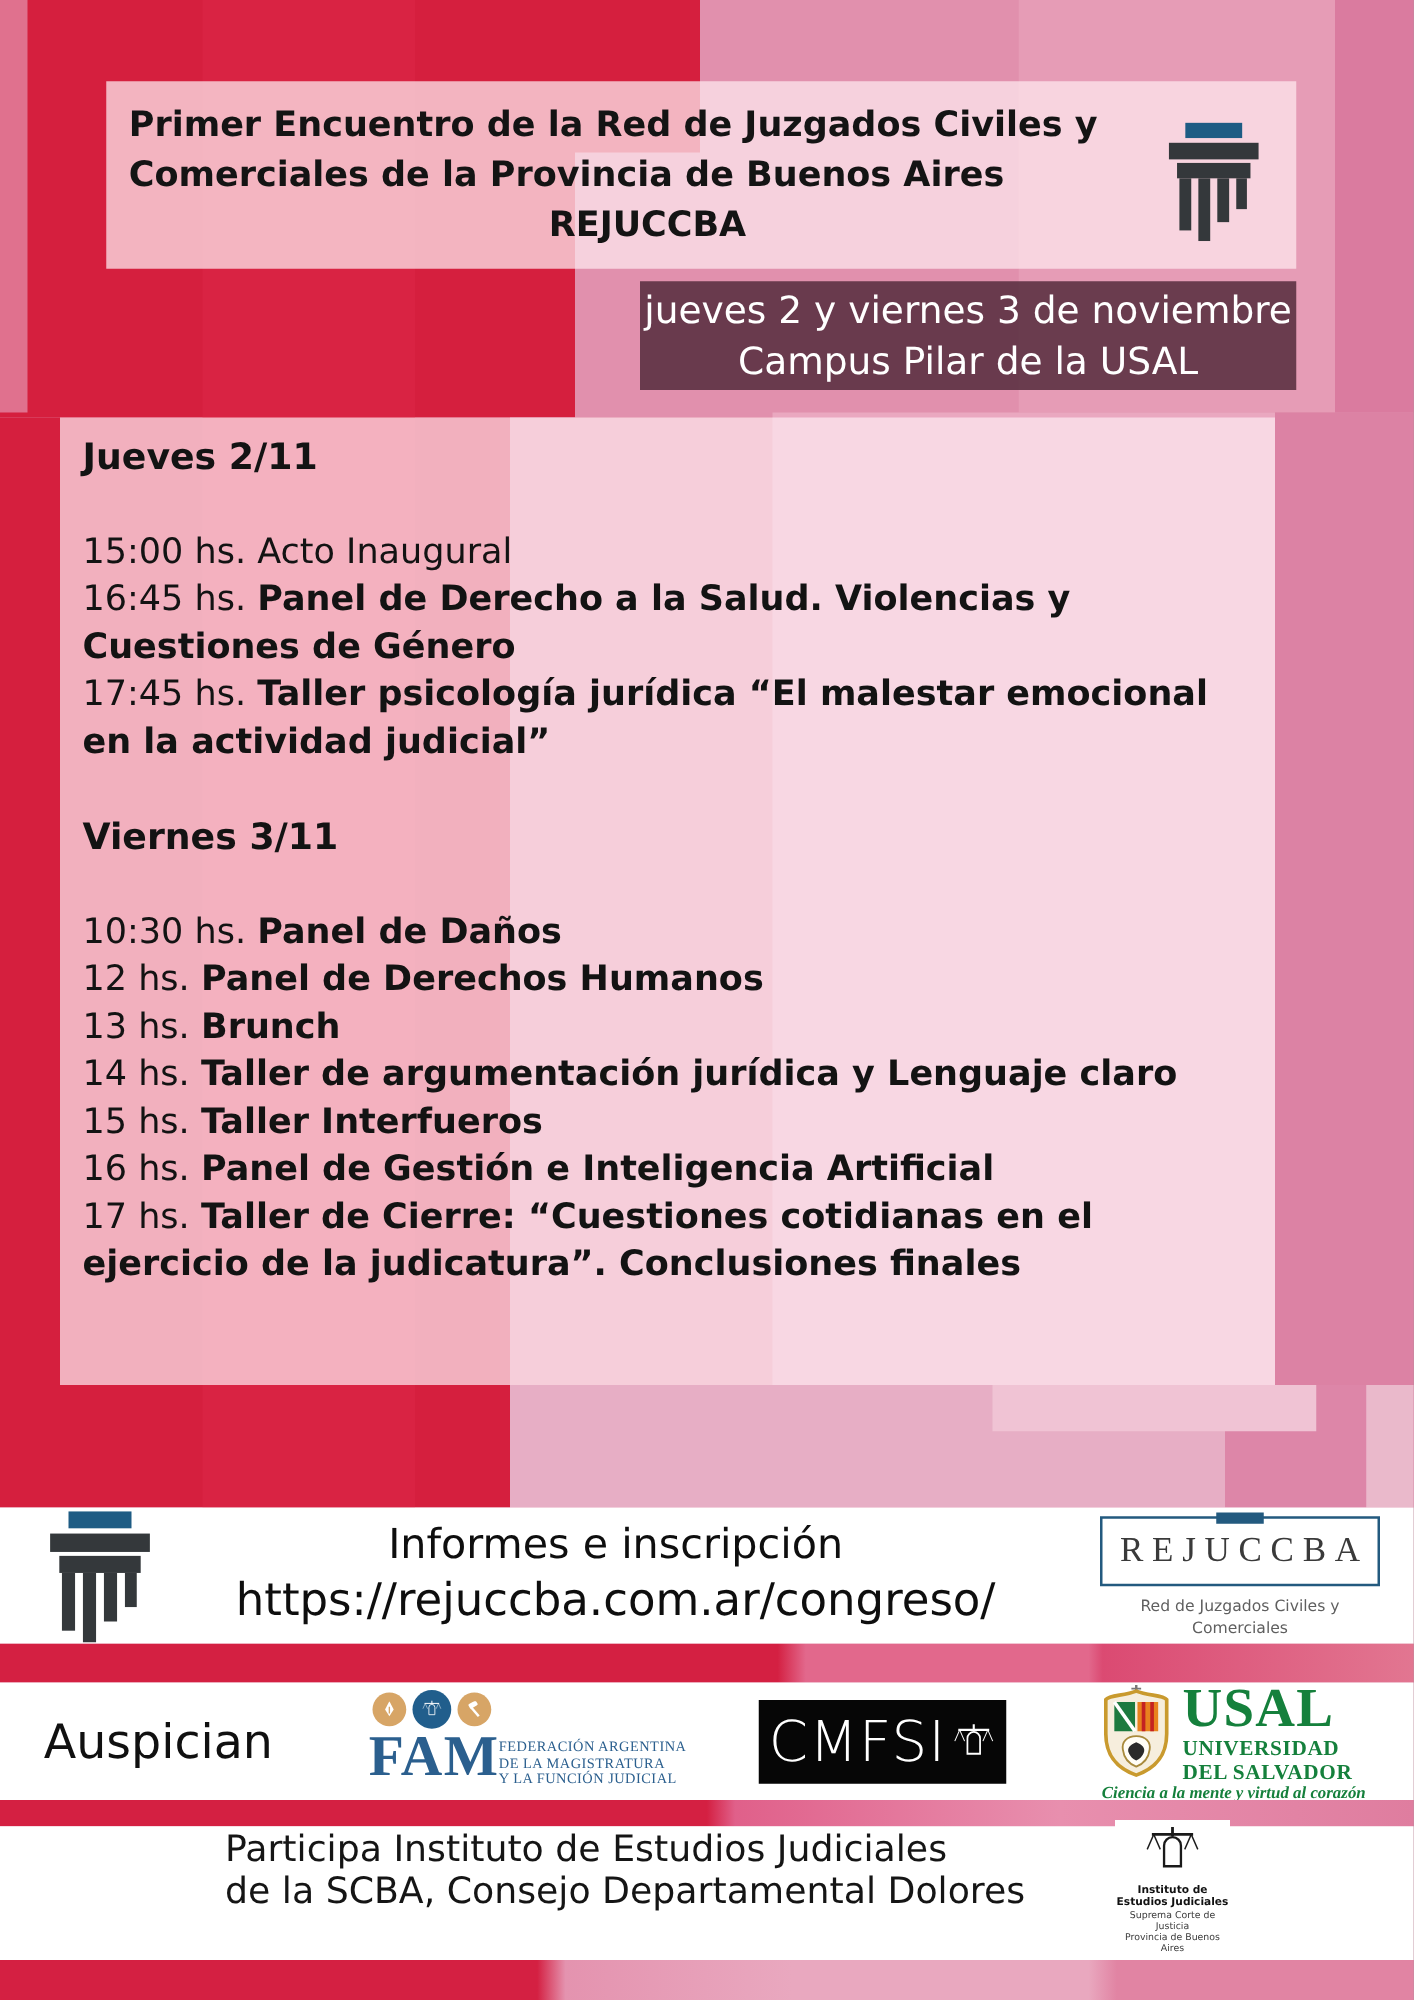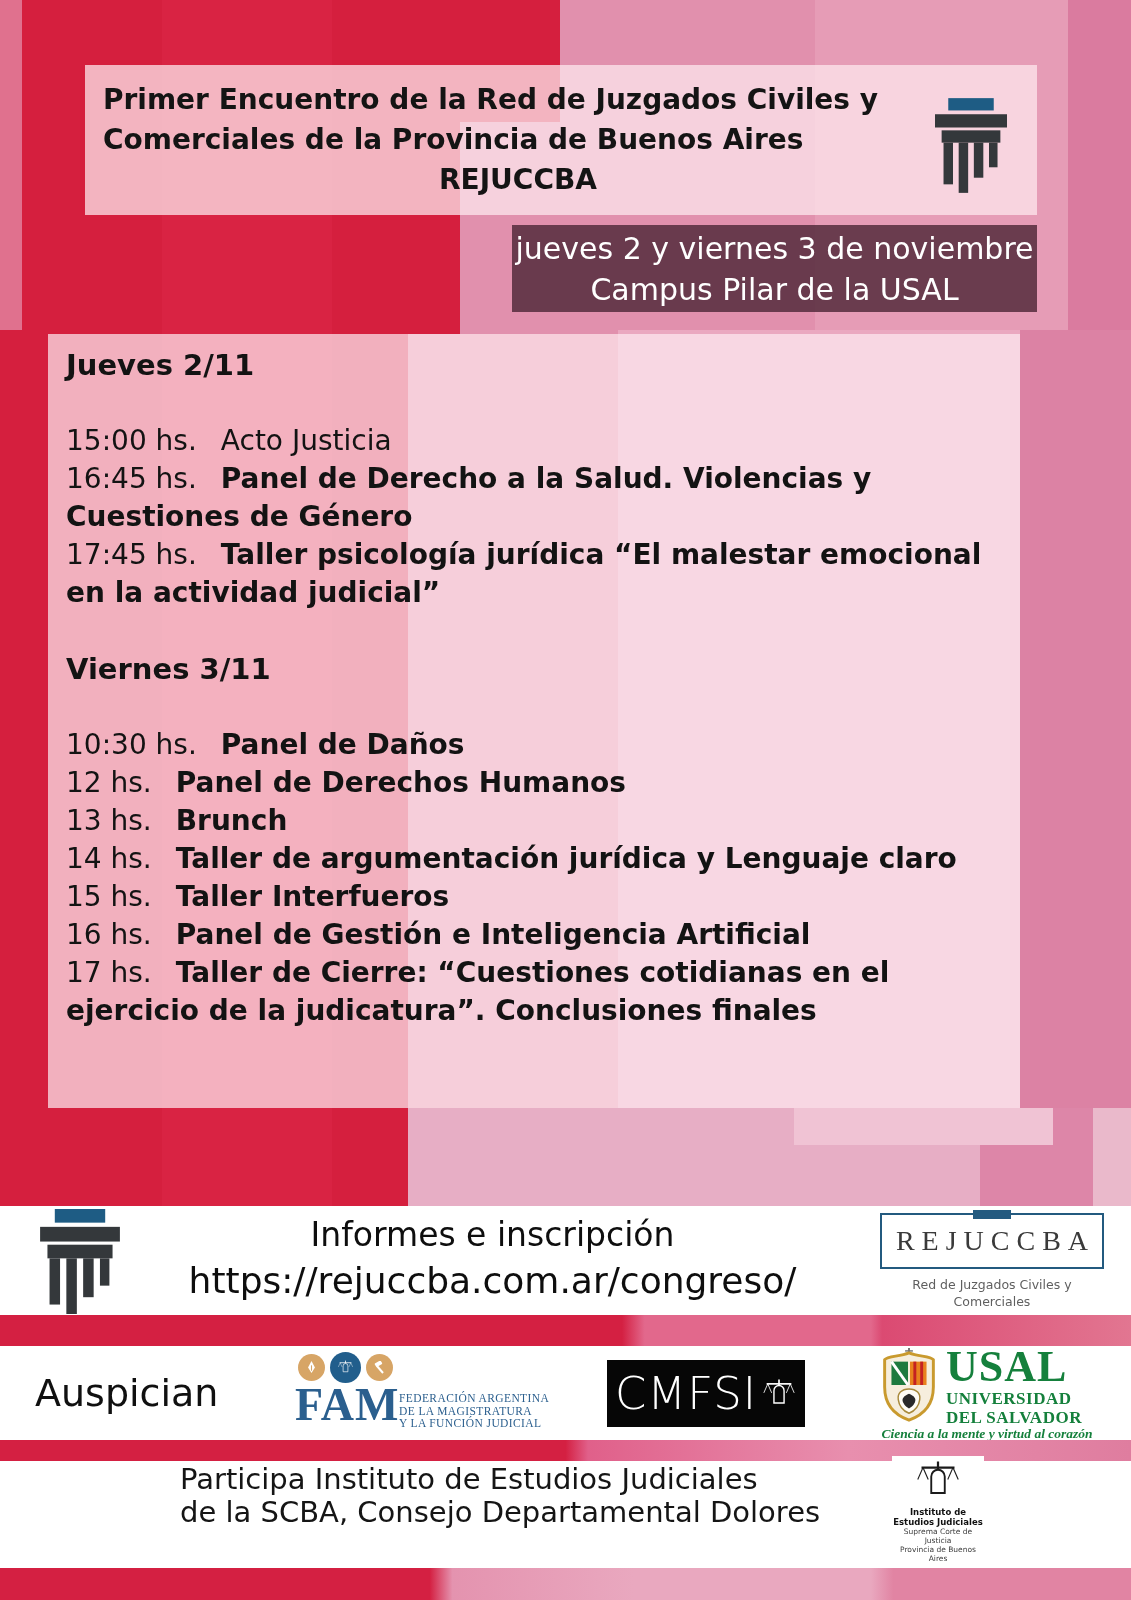--- a/index.html
+++ b/index.html
@@ -15,21 +15,21 @@
   #header-text .tl{white-space:nowrap;}
   #header-text .center{text-align:center;}
   #header-colicon{position:absolute;right:30px;top:33px;width:72px;height:95px;}
   #date-banner{left:512px;top:225px;width:525px;height:87px;background:rgba(84,44,60,.85);
     color:#fff;font-size:30px;line-height:41px;text-align:center;padding-top:3px;box-sizing:border-box;}
   #schedule-box{left:48px;top:334px;width:972px;height:774px;background:rgba(253,233,240,.72);
     box-sizing:border-box;padding:12px 14px 0 18px;font-size:28px;line-height:38px;}
   .day-title{font-weight:bold;font-size:29px;}
   .day-gap{height:38px;}
   .day-sep{height:38px;}
-  .sch-line .time{font-weight:400;margin-right:24px;}
+  .sch-line .time{font-weight:400;margin-right:9px;}
   .sch-line .evt{font-weight:700;}
   .sch-line .evt.reg{font-weight:400;}
   
   .band{position:absolute;left:0;width:1131px;background:#fff;}
   #band-info{top:1206px;height:109px;}
   #strip-a{top:1315px;height:31px;background:linear-gradient(90deg,#d42042 0%,#d42042 55%,#e2688c 57%,#e2688c 77%,#db4a72 78%,#e27691 100%);}
   #band-sponsors{top:1346px;height:94px;}
   #strip-b{top:1440px;height:21px;background:linear-gradient(90deg,#d42042 0%,#d42042 50%,#e0608a 52%,#e88fae 75%,#df7d9f 100%);}
   #band-participa{top:1461px;height:107px;}
   #strip-bottom{top:1568px;height:32px;background:linear-gradient(90deg,#d42042 0%,#d42042 38%,#e493af 40%,#e9a8bf 56%,#e9a8bf 77%,#e184a3 79%,#e184a3 100%);}
@@ -137,21 +137,21 @@
 
   <div class="abs" id="date-banner">
     <div>jueves 2 y viernes 3 de noviembre</div>
     <div>Campus Pilar de la USAL</div>
   </div>
 
   <div class="abs" id="schedule-box">
     <div class="day">
       <div class="day-title">Jueves 2/11</div>
       <div class="day-gap"></div>
-      <div class="sch-line"><span class="time">15:00 hs.</span><span class="evt reg">Acto Justicia</span></div>
+      <div class="sch-line"><span class="time">15:00 hs.</span><span class="evt reg">Acto Inaugural</span></div>
       <div class="sch-line"><span class="time">16:45 hs.</span><span class="evt">Panel de Derecho a la Salud. Violencias y Cuestiones de Género</span></div>
       <div class="sch-line"><span class="time">17:45 hs.</span><span class="evt">Taller psicología jurídica  “El malestar emocional en la actividad judicial”</span></div>
     </div>
     <div class="day-sep"></div>
     <div class="day">
       <div class="day-title">Viernes 3/11</div>
       <div class="day-gap"></div>
       <div class="sch-line"><span class="time">10:30 hs.</span><span class="evt">Panel de Daños</span></div>
       <div class="sch-line"><span class="time">12 hs.</span><span class="evt">Panel de Derechos Humanos</span></div>
       <div class="sch-line"><span class="time">13 hs.</span><span class="evt">Brunch</span></div>

